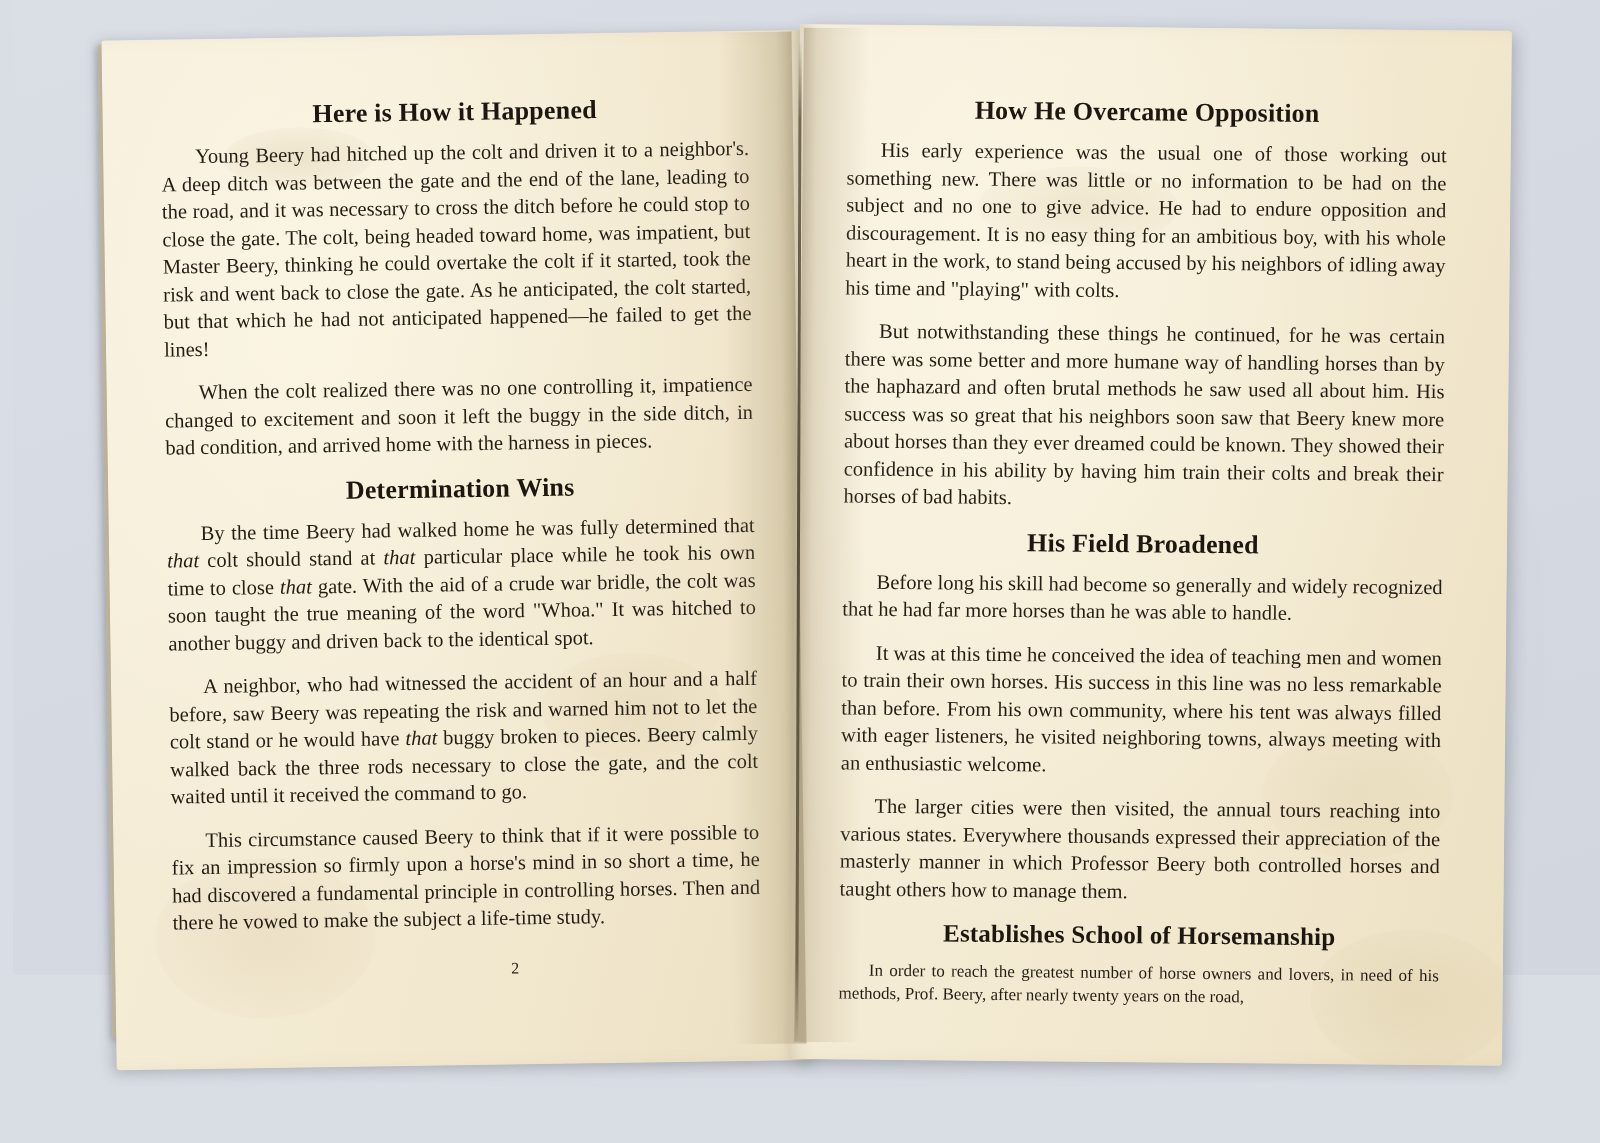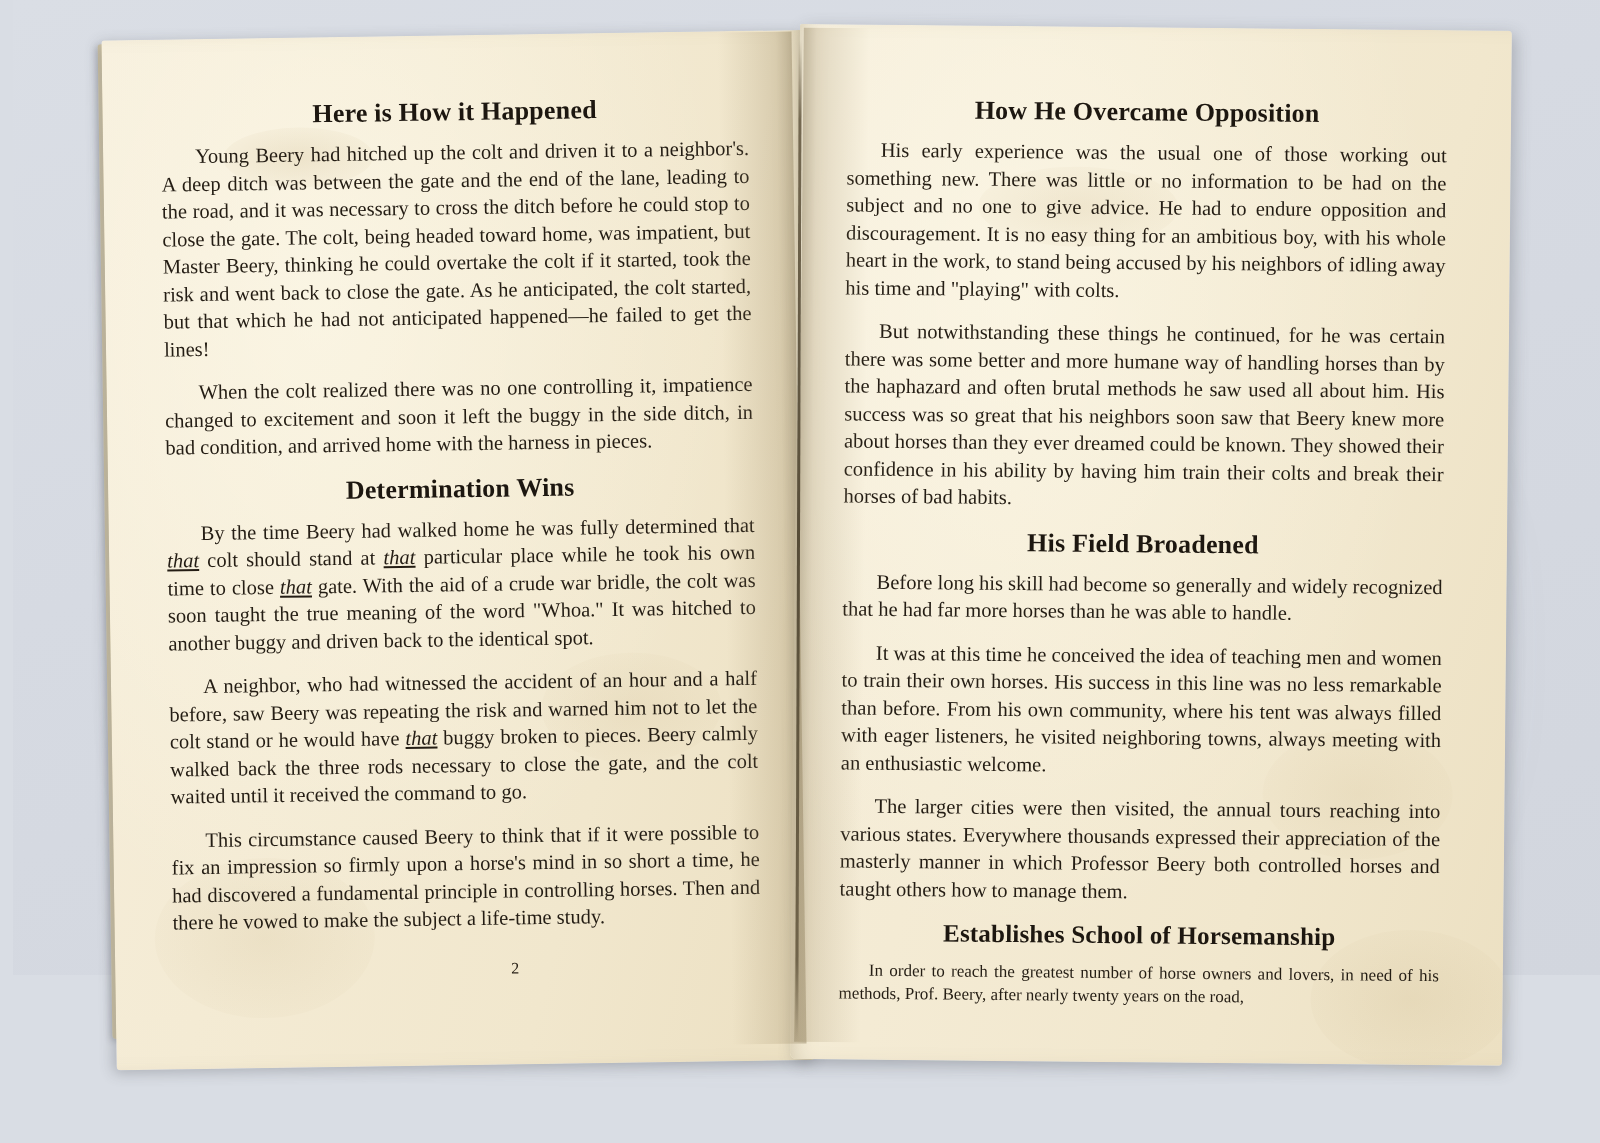--- a/index.html
+++ b/index.html
@@ -124,21 +124,21 @@
     text-indent: 34px;
     hyphens: none;
     color: #241d14;
   }
   p.para.small {
     font-size: 17px;
     line-height: 23px;
     text-indent: 30px;
     margin-bottom: 4px;
   }
-  p.para em { font-style: italic; text-decoration: underline; }
+  p.para em { font-style: italic; }
 
   .gap-before { margin-top: 26px; }
 
   .folio {
     position: absolute;
     font-size: 16px;
     color: #2b2318;
     text-align: center;
     width: 40px;
   }

